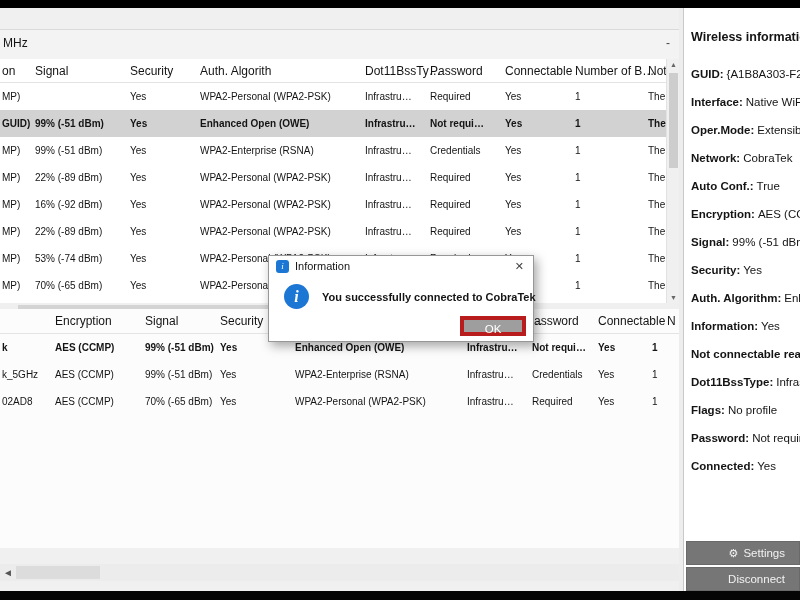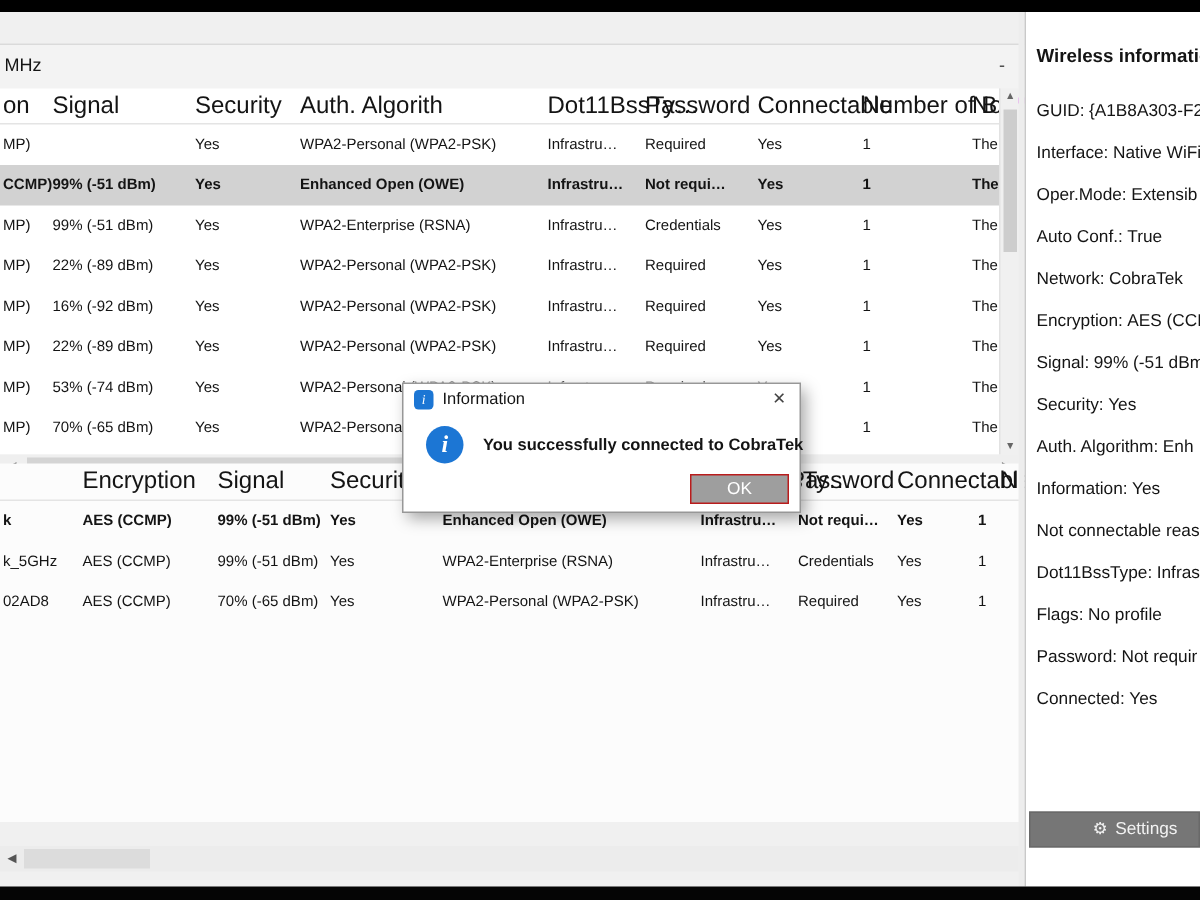--- a/index.html
+++ b/index.html
@@ -12,21 +12,21 @@
   .taskbar { left:0; top:591px; width:800px; height:9px; background:#050505; }
 
   
   .strip { left:0; top:29px; width:683px; height:40px; background:#f3f3f3;
            border-top:1px solid #dadada; border-bottom:4px solid #d946ef; font-size:12px; }
   .strip .lbl { position:absolute; left:3px; line-height:26px; }
   .strip .glyph { position:absolute; left:666px; line-height:26px; color:#444; }
 
   
   .t1 { left:0; top:59px; width:666px; height:244px; background:#fff; overflow:hidden; }
-  .thead { position:relative; height:24px; border-bottom:1px solid #e4e4e4; font-size:16px; }
+  .thead { position:relative; height:24px; border-bottom:1px solid #e4e4e4; font-size:12px; }
   .thead span { position:absolute; line-height:24px; white-space:nowrap; }
   .trow { position:relative; height:27px; font-size:10px; }
   .trow span { position:absolute; line-height:27px; white-space:nowrap; }
   .trow.sel { background:#d2d2d2; font-weight:bold; }
   .boldrow { font-weight:bold; }
   .c0{left:2px} .c1{left:35px} .c2{left:130px} .c3{left:200px} .c4{left:365px}
   .c5{left:430px} .c6{left:505px} .c7{left:575px} .c8{left:648px}
 
   
   .vscroll { left:666px; top:59px; width:13px; height:244px; background:#f0f0f0; border-left:1px solid #e2e2e2; }
@@ -43,21 +43,21 @@
   .d5{left:467px} .d6{left:532px} .d7{left:598px} .d8{left:652px}
   .hd6{left:526px} .hd8{left:667px}
   .hscroll2 { left:0; top:564px; width:683px; height:17px; background:#ececec; }
   .hthumb2 { position:absolute; left:16px; top:2px; width:84px; height:13px; background:#dcdcdc; }
 
   
   .panel { left:683px; top:8px; width:117px; height:583px; background:#fff; border-left:1px solid #c9c9c9; }
   .ptitle { position:absolute; left:7px; top:22px; font-size:12.5px; font-weight:bold; white-space:nowrap; }
   .fields { position:absolute; left:7px; top:52px; width:109px; }
   .field { height:28px; line-height:28px; white-space:nowrap; overflow:hidden; font-size:11.5px; }
-  .flabel { font-weight:normal; }
+  .flabel { font-weight:bold; }
   .fvalue { margin-left:3px; }
   .pbtn { position:absolute; left:2px; width:114px; height:24px; background:#767676; border:1px solid #696969;
           color:#f2f2f2; font-size:11.5px; text-align:right; padding-right:14px; line-height:22px; cursor:default; }
   .btn-settings { top:533px; }
   .btn-disconnect { top:559px; }
   .gear { margin-right:5px; font-size:11px; }
 
   
   .dialog { left:268px; top:255px; width:266px; height:87px; background:#fff; border:1px solid #979797;
             box-shadow:3px 4px 10px rgba(0,0,0,0.35); z-index:40; }
@@ -66,21 +66,21 @@
            color:#fff; font-size:9px; line-height:13px; text-align:center; font-style:italic;
            font-family:"Liberation Serif", serif; }
   .dtext { position:absolute; left:26px; line-height:21px; font-size:11px; }
   .dclose { position:absolute; right:9px; line-height:21px; font-size:11px; color:#444; }
   .dbody { position:relative; height:64px; }
   .infocircle { position:absolute; left:15px; top:7px; width:25px; height:25px; border-radius:50%;
                 background:#1c76d4; color:#fff; text-align:center; line-height:25px; font-size:16px;
                 font-style:italic; font-weight:bold; font-family:"Liberation Serif", serif; }
   .dmsg { position:absolute; left:53px; top:14px; font-size:11px; white-space:nowrap;font-weight:bold; }
   .okbtn { position:absolute; right:7px; bottom:5px; width:66px; height:20px; background:#9e9e9e;
-           border:1px solid #b91c1c; color:#fff; font-size:11.5px; text-align:center; line-height:18px; cursor:default; }
+           border:4px solid #b91c1c; color:#fff; font-size:11.5px; text-align:center; line-height:18px; cursor:default; }
 
   .divider { left:679px; top:8px; width:4px; height:583px; background:#ededed; }
 </style>
 </head>
 <body>
 
 <div class="abs topbar"></div>
 
 <div class="abs strip">
   <span class="lbl">MHz</span>
@@ -103,21 +103,21 @@
     <span class="c0">MP)</span>
     <span class="c2">Yes</span>
     <span class="c3">WPA2-Personal (WPA2-PSK)</span>
     <span class="c4">Infrastru…</span>
     <span class="c5">Required</span>
     <span class="c6">Yes</span>
     <span class="c7">1</span>
     <span class="c8">The c…</span>
   </div>
   <div class="trow sel">
-    <span class="c0">CCMP)</span>
+    <span class="c0">GUID)</span>
     <span class="c1">99% (-51 dBm)</span>
     <span class="c2">Yes</span>
     <span class="c3">Enhanced Open (OWE)</span>
     <span class="c4">Infrastru…</span>
     <span class="c5">Not requi…</span>
     <span class="c6">Yes</span>
     <span class="c7">1</span>
     <span class="c8">The c…</span>
   </div>
   <div class="trow">
@@ -252,36 +252,39 @@
 </div>
 
 <div class="abs divider"></div>
 
 <div class="abs panel">
   <div class="ptitle">Wireless information</div>
   <div class="fields">
     <div class="field"><span class="flabel">GUID:</span><span class="fvalue">{A1B8A303-F25</span></div>
     <div class="field"><span class="flabel">Interface:</span><span class="fvalue">Native WiFi</span></div>
     <div class="field"><span class="flabel">Oper.Mode:</span><span class="fvalue">Extensib</span></div>
+    <div class="field"><span class="flabel">Network:</span><span class="fvalue">CobraTek</span></div>
     <div class="field"><span class="flabel">Auto Conf.:</span><span class="fvalue">True</span></div>
-    <div class="field"><span class="flabel">Network:</span><span class="fvalue">CobraTek</span></div>
     <div class="field"><span class="flabel">Encryption:</span><span class="fvalue">AES (CCM</span></div>
     <div class="field"><span class="flabel">Signal:</span><span class="fvalue">99% (-51 dBm</span></div>
     <div class="field"><span class="flabel">Security:</span><span class="fvalue">Yes</span></div>
     <div class="field"><span class="flabel">Auth. Algorithm:</span><span class="fvalue">Enh</span></div>
     <div class="field"><span class="flabel">Information:</span><span class="fvalue">Yes</span></div>
     <div class="field"><span class="flabel">Not connectable reas</span><span class="fvalue"></span></div>
     <div class="field"><span class="flabel">Dot11BssType:</span><span class="fvalue">Infrast</span></div>
     <div class="field"><span class="flabel">Flags:</span><span class="fvalue">No profile</span></div>
     <div class="field"><span class="flabel">Password:</span><span class="fvalue">Not requir</span></div>
     <div class="field"><span class="flabel">Connected:</span><span class="fvalue">Yes</span></div>
   </div>
   <div class="pbtn btn-settings">
     <span class="gear">⚙</span><span>Settings</span>
   </div>
+  <div class="pbtn btn-disconnect">
+    <span>Disconnect</span>
+  </div>
 </div>
 
 <div class="abs dialog">
   <div class="dtitle">
     <span class="dicon">i</span>
     <span class="dtext">Information</span>
     <span class="dclose">✕</span>
   </div>
   <div class="dbody">
     <span class="infocircle">i</span>

